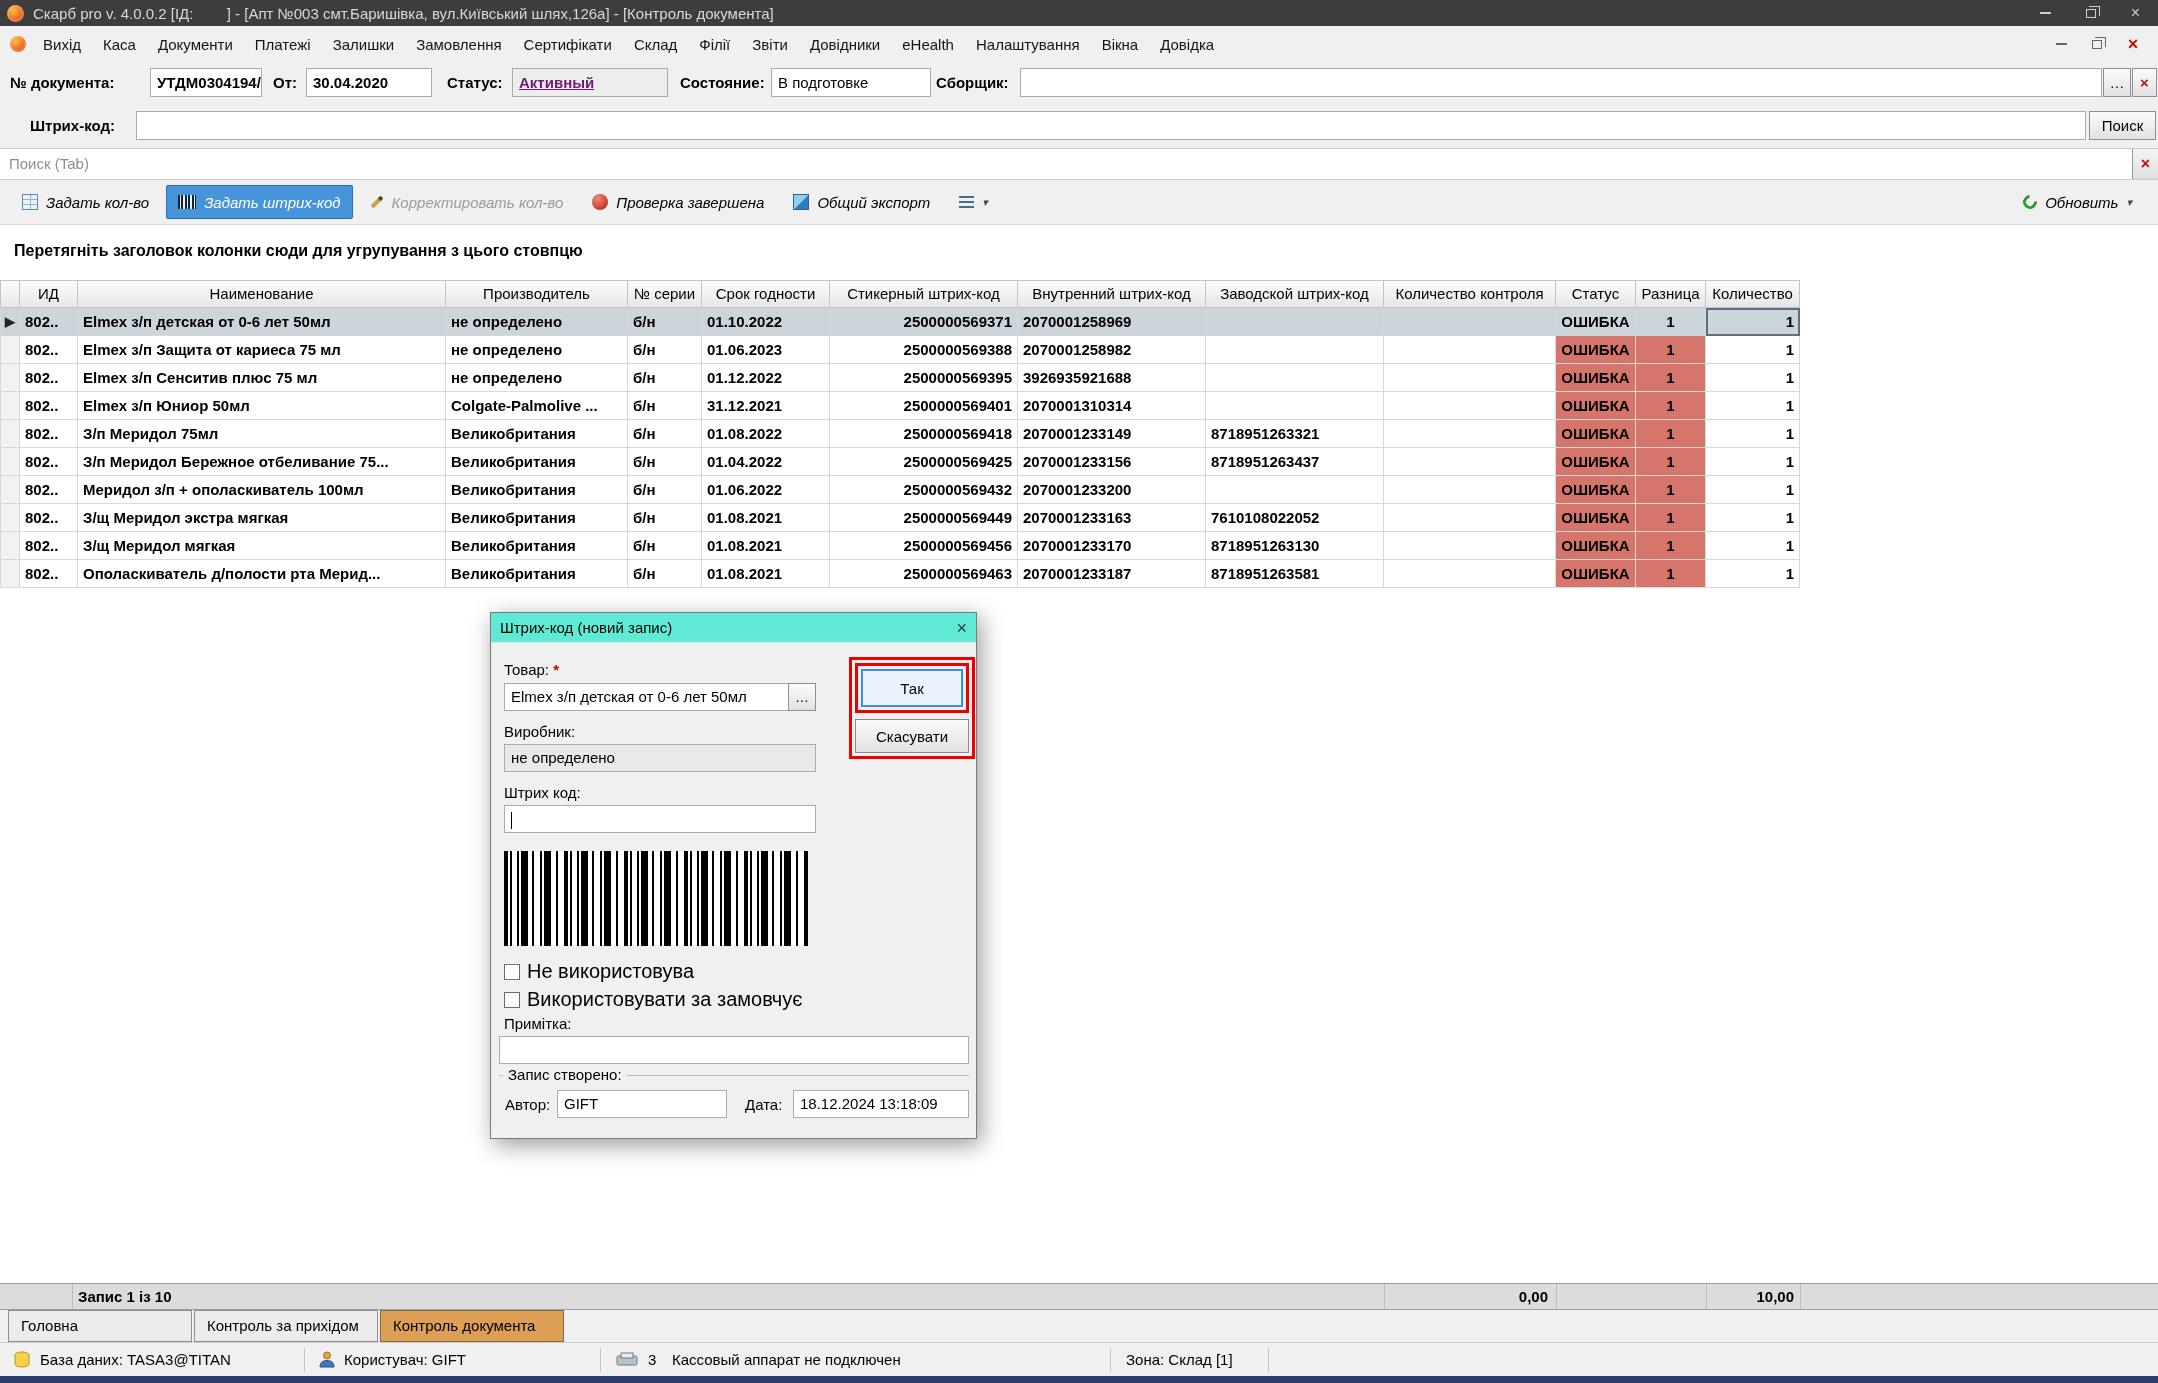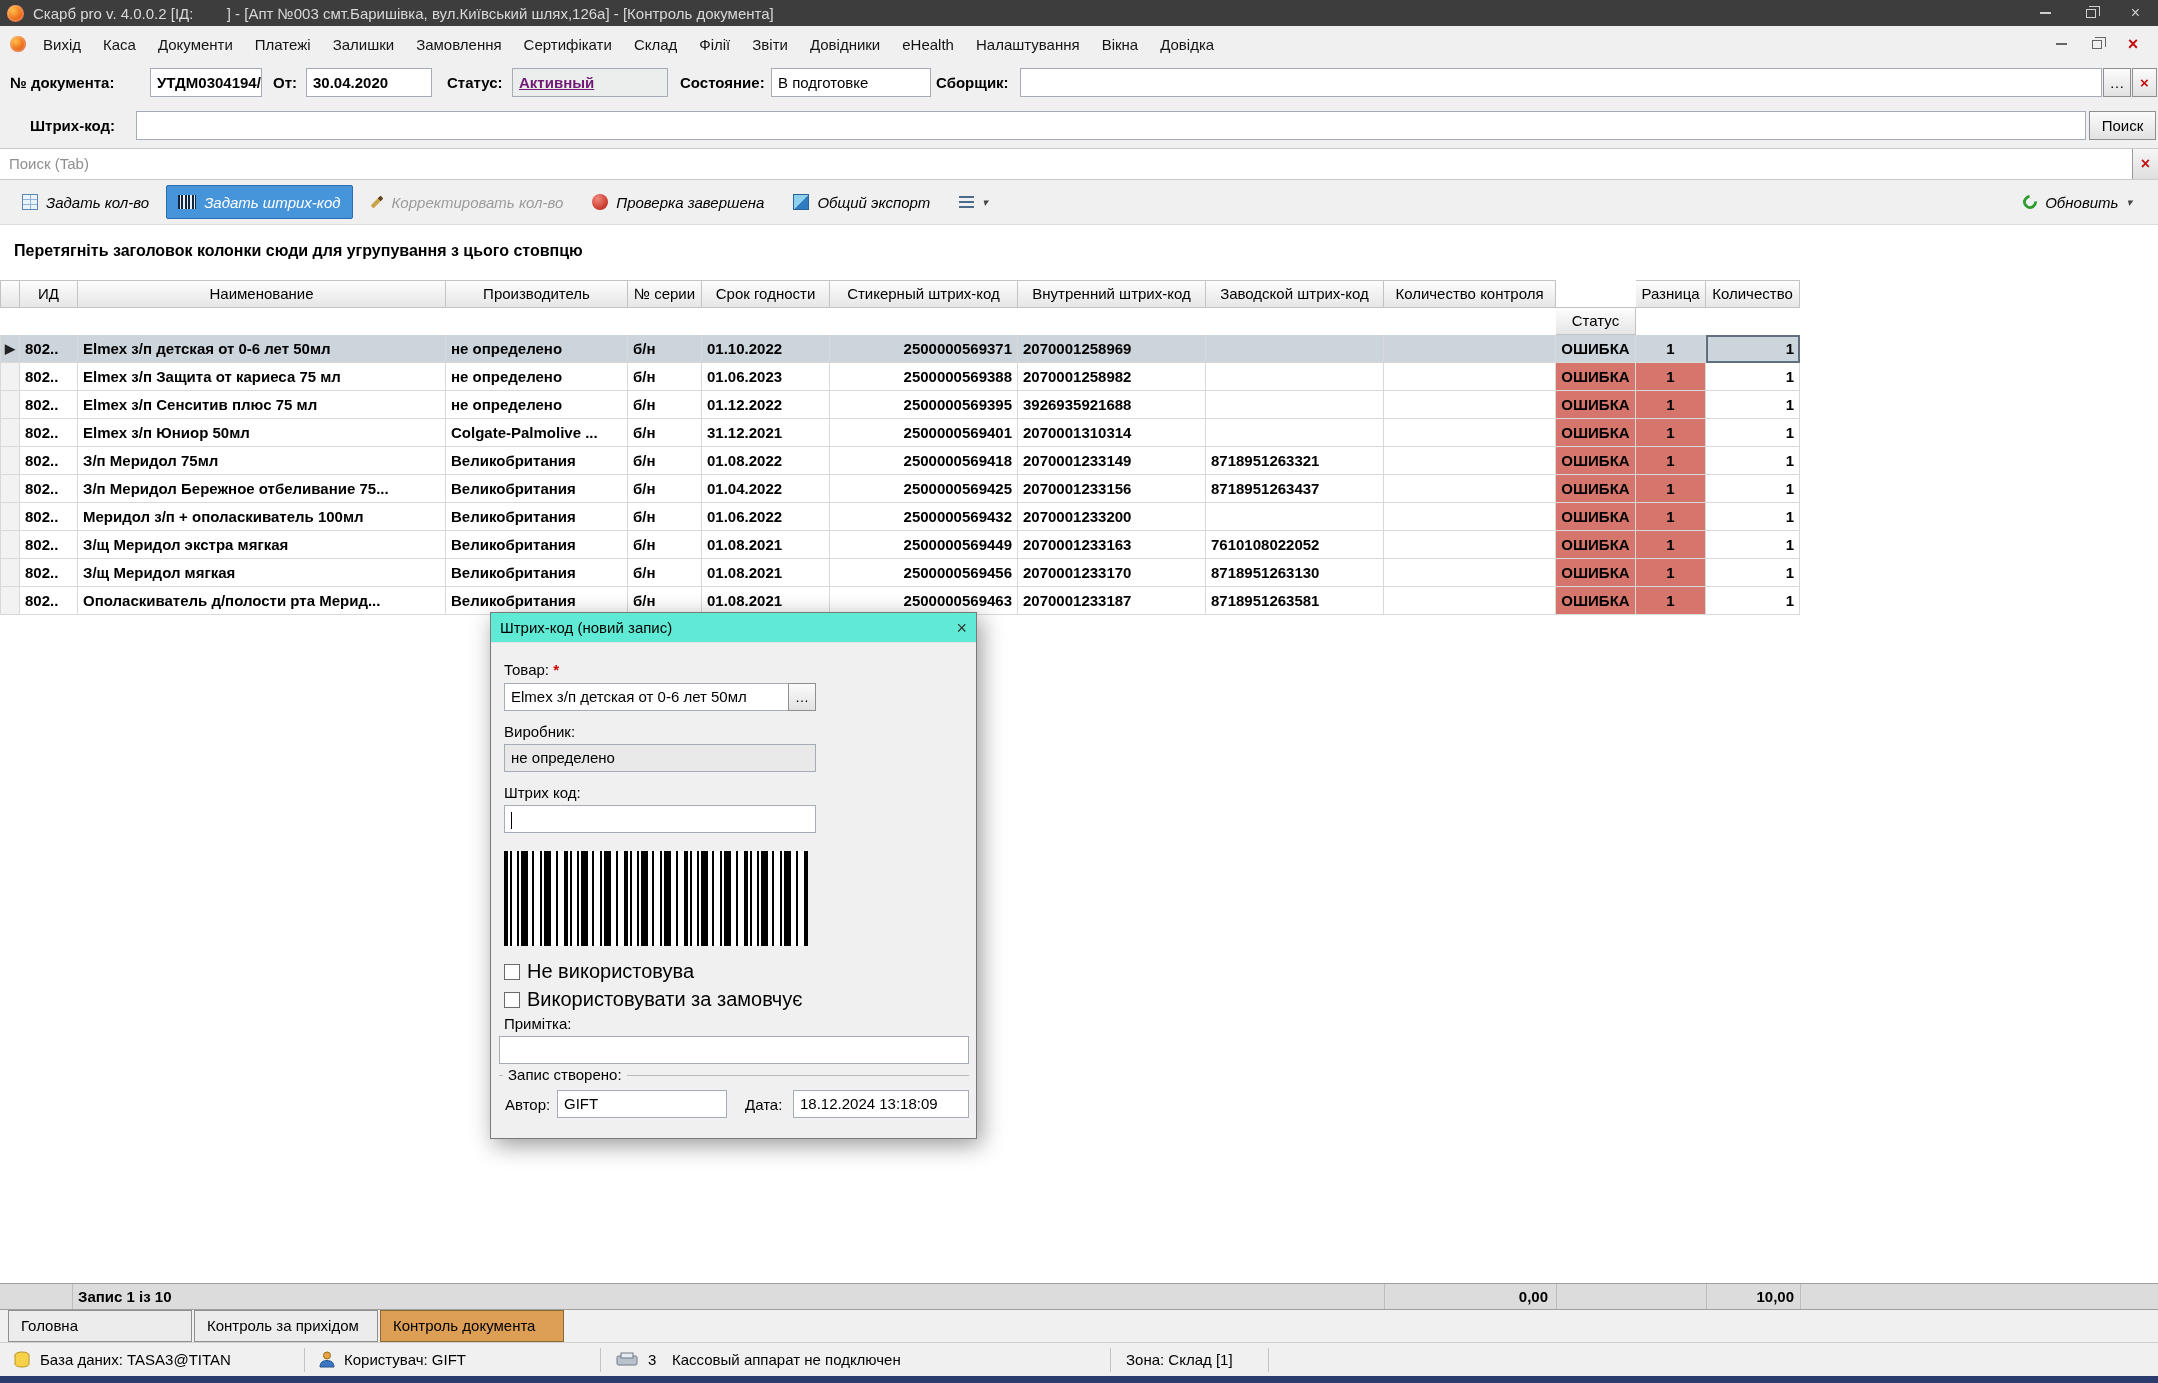--- a/index.html
+++ b/index.html
@@ -263,21 +263,21 @@
       <div class="gh-cell" style="width: 20px;"></div>
       <div class="gh-cell" style="width: 58px;">ИД</div>
       <div class="gh-cell" style="width: 368px;">Наименование</div>
       <div class="gh-cell" style="width: 182px;">Производитель</div>
       <div class="gh-cell" style="width: 74px;">№ серии</div>
       <div class="gh-cell" style="width: 128px;">Срок годности</div>
       <div class="gh-cell" style="width: 188px;">Стикерный штрих-код</div>
       <div class="gh-cell" style="width: 188px;">Внутренний штрих-код</div>
       <div class="gh-cell" style="width: 178px;">Заводской штрих-код</div>
       <div class="gh-cell" style="width: 172px;">Количество контроля</div>
-      <div class="gh-cell" style="width: 80px; margin-top: 27px;">Статус</div>
+      <div class="gh-cell" style="width: 80px;">Статус</div>
       <div class="gh-cell" style="width: 70px;">Разница</div>
       <div class="gh-cell" style="width: 94px;">Количество</div>
     </div>
   <div id="grid-body">
       <div class="grid-row selected">
         <div class="g-cell g-sel" style="width: 20px;">▶</div>
         <div class="g-cell" style="width: 58px; text-align: left;">802..</div>
         <div class="g-cell" style="width: 368px; text-align: left;">Elmex з/п детская от 0-6 лет 50мл</div>
         <div class="g-cell" style="width: 182px; text-align: left;">не определено</div>
         <div class="g-cell" style="width: 74px; text-align: left;">б/н</div>
@@ -476,20 +476,26 @@
     <span class="dlg-close">×</span>
   </div>
 
   <span class="dlg-label" style="left:13px; top:48px;">
     <span>Товар:</span>
     <span class="req">*</span>
   </span>
   <div class="dlg-input" style="left:13px; top:70px; width:285px;">Elmex з/п детская от 0-6 лет 50мл</div>
   <div class="dlg-more" style="left:297px; top:70px;">…</div>
 
+  <div id="annotation-outer">
+    <div id="annotation-inner">
+      <div class="dlg-btn" id="dlg-btn-yes">Так</div>
+    </div>
+    <div class="dlg-btn" id="dlg-btn-cancel">Скасувати</div>
+  </div>
 
   <span class="dlg-label" style="left:13px; top:110px;">Виробник:</span>
   <div class="dlg-input gray" style="left:13px; top:131px; width:312px;">не определено</div>
 
   <span class="dlg-label" style="left:13px; top:171px;">Штрих код:</span>
   <div class="dlg-input" style="left:13px; top:192px; width:312px;"><span class="caret"></span><span></span></div>
 
   <div id="dlg-barcode-img"></div>
 
   <div class="dlg-cb" style="left:13px; top:347px;">

